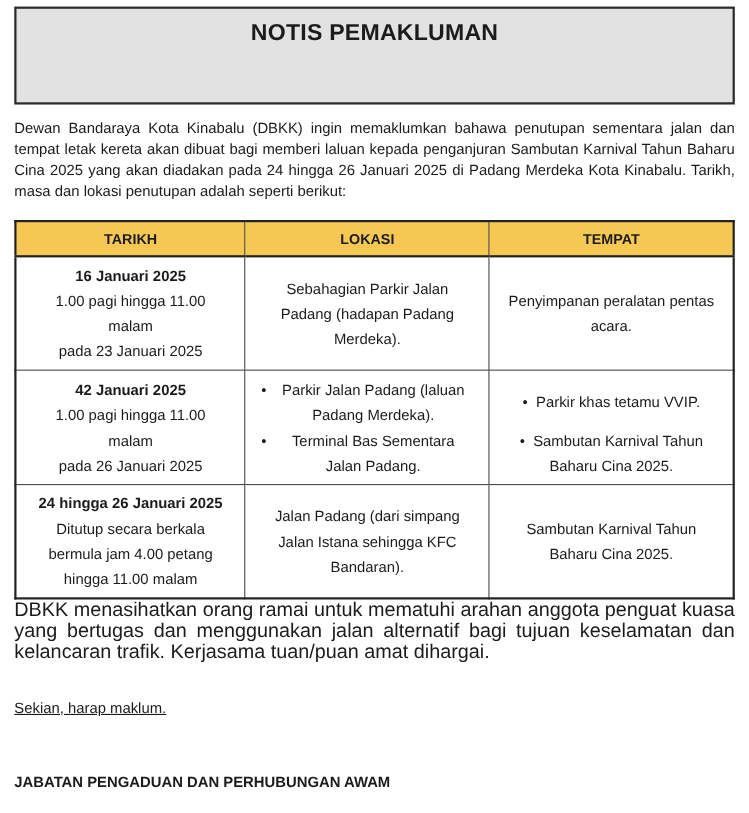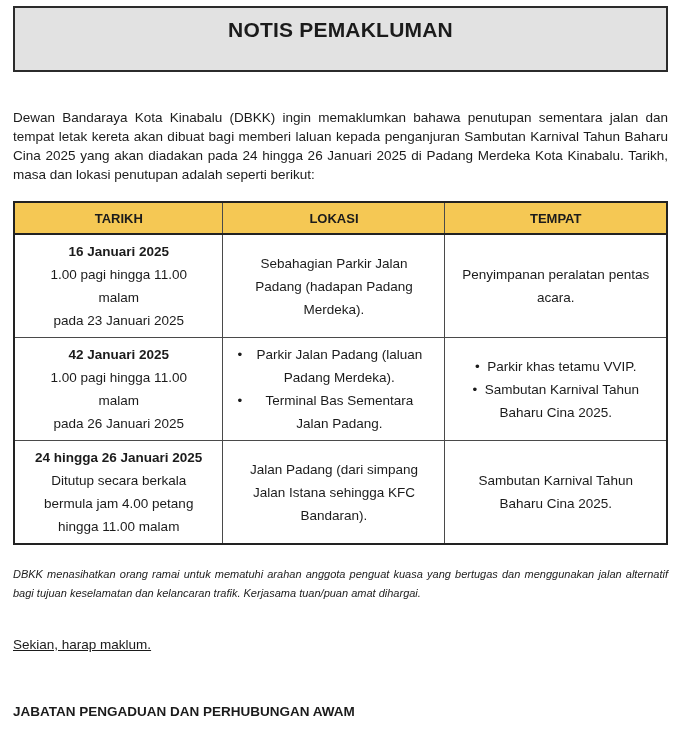--- a/index.html
+++ b/index.html
@@ -21,40 +21,40 @@
   .page {
     padding: 6px 13px 0 13px;
   }
 
   
   .notice-box {
     border: 2px solid #2b2b2b;
     background: var(--c-box-bg);
     text-align: center;
     padding: 10px 8px 12px 8px;
-    height: 66px;
+    height: 89px;
     display: flex;
     flex-direction: column;
     justify-content: space-between;
     gap: 27px;
   }
   .notice-title {
     font-size: 21px;
     font-weight: bold;
     letter-spacing: 0.2px;
   }
   .notice-sub {
     font-size: 12.5px;
     font-weight: bold;
     letter-spacing: 0.1px;
   }
 
   
   .intro {
-    margin-top: 36px;
+    margin-top: 12px;
     font-size: 13.5px;
     line-height: 19px;
     text-align: justify;
   }
 
   
   table.closures {
     margin-top: 17px;
     width: 100%;
     border-collapse: collapse;
@@ -85,30 +85,28 @@
   }
   tr.row-1 td { height: 74px; }
   tr.row-2 td { height: 86px; }
   tr.row-3 td { height: 100px; }
   .date-title { font-weight: bold; }
 
   .bullet-left { display: flex; text-align: center; }
   .bullet-left .dot { flex: 0 0 auto; padding-right: 6px; }
   .bullet-left .item-text { flex: 1 1 auto; }
 
-  .bullet-inline { text-align: center; }
+  .bullet-inline { text-align: center; margin-top: 12px; }
   .bullet-inline .item-text::before { content: "\2022\00a0\00a0"; }
 
   
   .advice {
-    margin-top: 20px;
-    font-size: 11px;
+    font-size: 18px;
     line-height: 19px;
     text-align: justify;
-    font-style: italic;
   }
   .closing {
     margin-top: 34px;
     font-size: 13.5px;
     text-decoration: underline;
   }
 
   
   .signature {
     margin-top: 46px;

